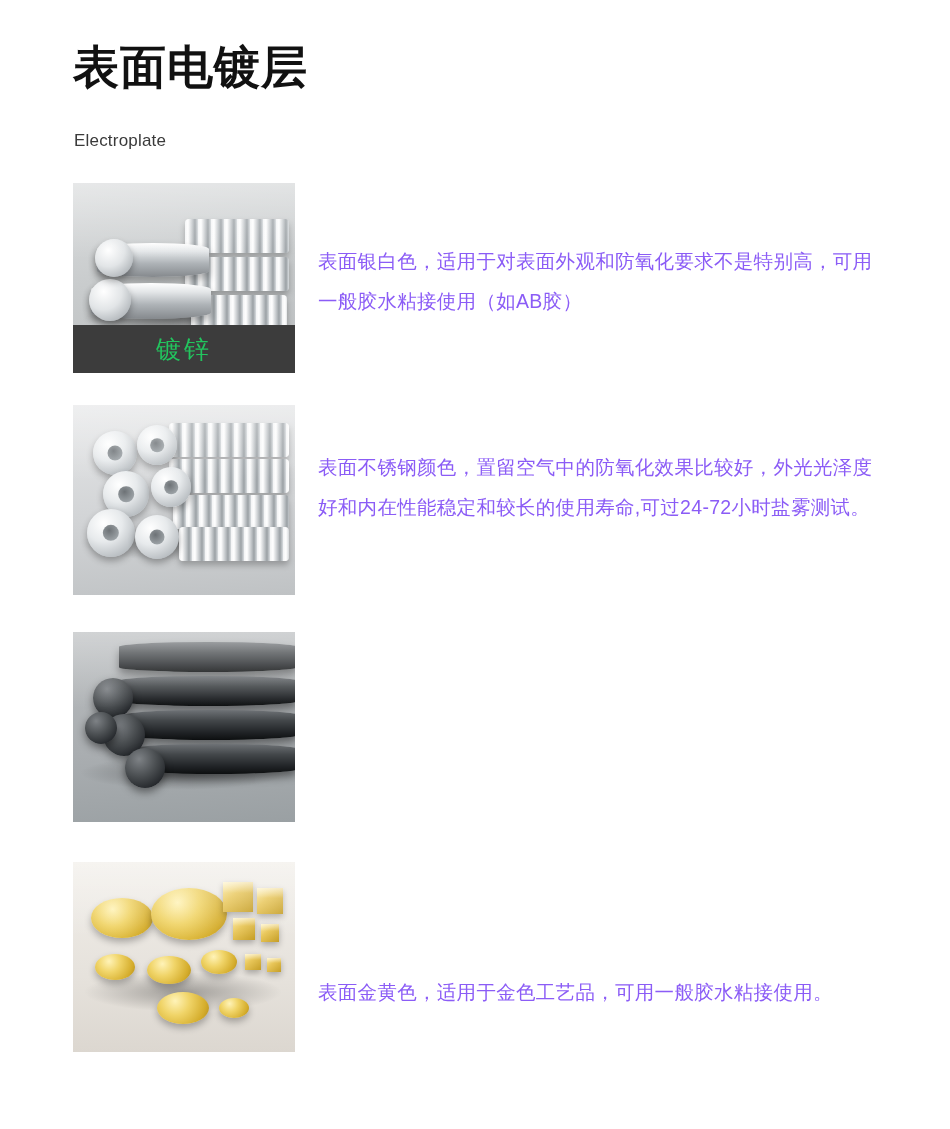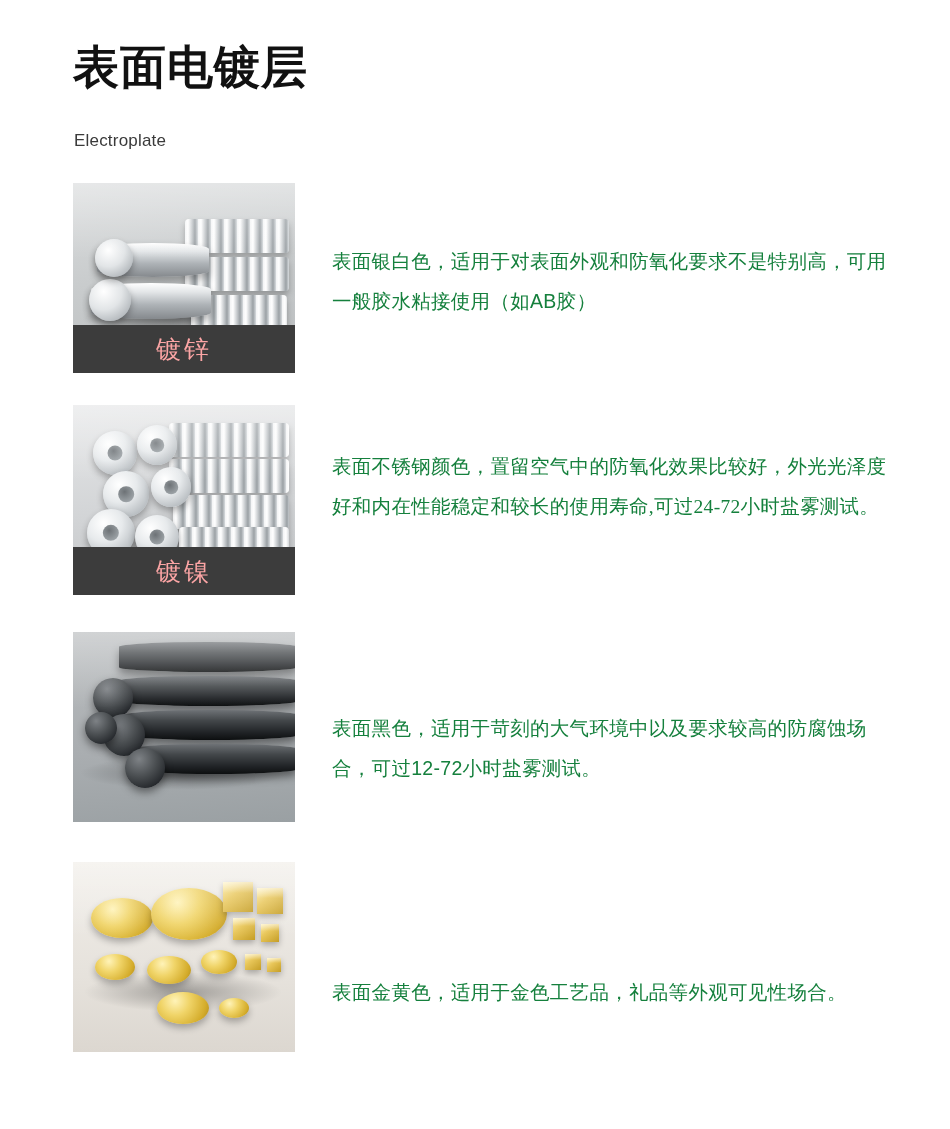--- a/index.html
+++ b/index.html
@@ -68,38 +68,38 @@
     position: absolute;
     inset: 0;
   }
   .caption {
     position: absolute;
     left: 73px;
     width: 222px;
     height: 48px;
     top: 142px;
     background: #3c3c3c;
-    color: #fca5a5;
+    color: #22c55e;
     display: flex;
     align-items: center;
     justify-content: center;
     font-size: 25px;
     letter-spacing: 3px;
   }
   .desc {
     position: absolute;
-    left: 332px;
+    left: 318px;
     width: 560px;
     font-size: 19.5px;
     line-height: 40px;
-    color: #15803d;
+    color: #8b5cf6;
     letter-spacing: 0.3px;
   }
   .desc.d1 { top: 58px; }
-  .desc.d2 { top: 42px; font-family: Liberation Serif, serif; }
+  .desc.d2 { top: 42px; }
   .desc.d3 { top: 76px; }
   .desc.d4 { top: 110px; }
 
   
   .bg-grey {
     background: linear-gradient(170deg,#dadcdd 0%,#c9cccd 45%,#b9bcbe 100%);
   }
   .bg-grey2 {
     background: linear-gradient(175deg,#e6e7e8 0%,#d2d4d6 55%,#bfc2c4 100%);
   }
@@ -224,40 +224,38 @@
           <div class="stackA" style="left:106px; top:122px; width:110px;"></div>
           <div class="ring-face" style="left:20px;  top:26px;  width:44px; height:44px;"></div>
           <div class="ring-face" style="left:64px;  top:20px;  width:40px; height:40px;"></div>
           <div class="ring-face" style="left:30px;  top:66px;  width:46px; height:46px;"></div>
           <div class="ring-face" style="left:78px;  top:62px;  width:40px; height:40px;"></div>
           <div class="ring-face" style="left:14px;  top:104px; width:48px; height:48px;"></div>
           <div class="ring-face" style="left:62px;  top:110px; width:44px; height:44px;"></div>
           <div class="gloss"></div>
         </div>
       </div>
-      <div class="caption">镀镍</div>
       <div class="desc d2">表面不锈钢颜色，置留空气中的防氧化效果比较好，外光光泽度好和内在性能稳定和较长的使用寿命,可过24-72小时盐雾测试。</div>
     </div>
 
     <div class="row r3">
       <div class="thumb">
         <div class="art bg-dark">
           <div class="shadow-soft" style="left:6px; top:124px; width:208px; height:34px;"></div>
           <div class="blk-cyl" style="left:46px; top:10px;  width:178px; height:30px;"></div>
           <div class="blk-cyl" style="left:46px; top:44px;  width:178px; height:30px;"></div>
           <div class="blk-cyl" style="left:52px; top:78px;  width:172px; height:30px;"></div>
           <div class="blk-cyl" style="left:58px; top:112px; width:166px; height:30px;"></div>
           <div class="blk-face" style="left:20px; top:46px;  width:40px; height:40px;"></div>
           <div class="blk-face" style="left:30px; top:82px;  width:42px; height:42px;"></div>
           <div class="blk-face" style="left:52px; top:116px; width:40px; height:40px;"></div>
           <div class="blk-face" style="left:12px; top:80px;  width:32px; height:32px;"></div>
           <div class="gloss"></div>
         </div>
       </div>
-      <div class="desc d3">表面黑色，适用于苛刻的大气环境中以及要求较高的防腐蚀场合，可过12-72小时盐雾测试。</div>
     </div>
 
     <div class="row r4">
       <div class="thumb">
         <div class="art bg-light">
           <div class="shadow-soft" style="left:10px; top:110px; width:200px; height:40px;"></div>
           <div class="gold-face" style="left:18px;  top:36px; width:62px; height:40px;"></div>
           <div class="gold-face" style="left:78px;  top:26px; width:76px; height:52px;"></div>
           <div class="gold-cube" style="left:150px; top:20px; width:30px; height:30px;"></div>
           <div class="gold-cube" style="left:184px; top:26px; width:26px; height:26px;"></div>
@@ -266,17 +264,17 @@
           <div class="gold-face" style="left:22px;  top:92px; width:40px; height:26px;"></div>
           <div class="gold-face" style="left:74px;  top:94px; width:44px; height:28px;"></div>
           <div class="gold-face" style="left:128px; top:88px; width:36px; height:24px;"></div>
           <div class="gold-cube" style="left:172px; top:92px; width:16px; height:16px;"></div>
           <div class="gold-cube" style="left:194px; top:96px; width:14px; height:14px;"></div>
           <div class="gold-face" style="left:84px;  top:130px; width:52px; height:32px;"></div>
           <div class="gold-face" style="left:146px; top:136px; width:30px; height:20px;"></div>
           <div class="gloss"></div>
         </div>
       </div>
-      <div class="desc d4">表面金黄色，适用于金色工艺品，礼品等外观可见性场合。</div>
+      <div class="desc d4">表面金黄色，适用于金色工艺品，可用一般胶水粘接使用。</div>
     </div>
 
   </div>
 </div>
 
 </body></html>

